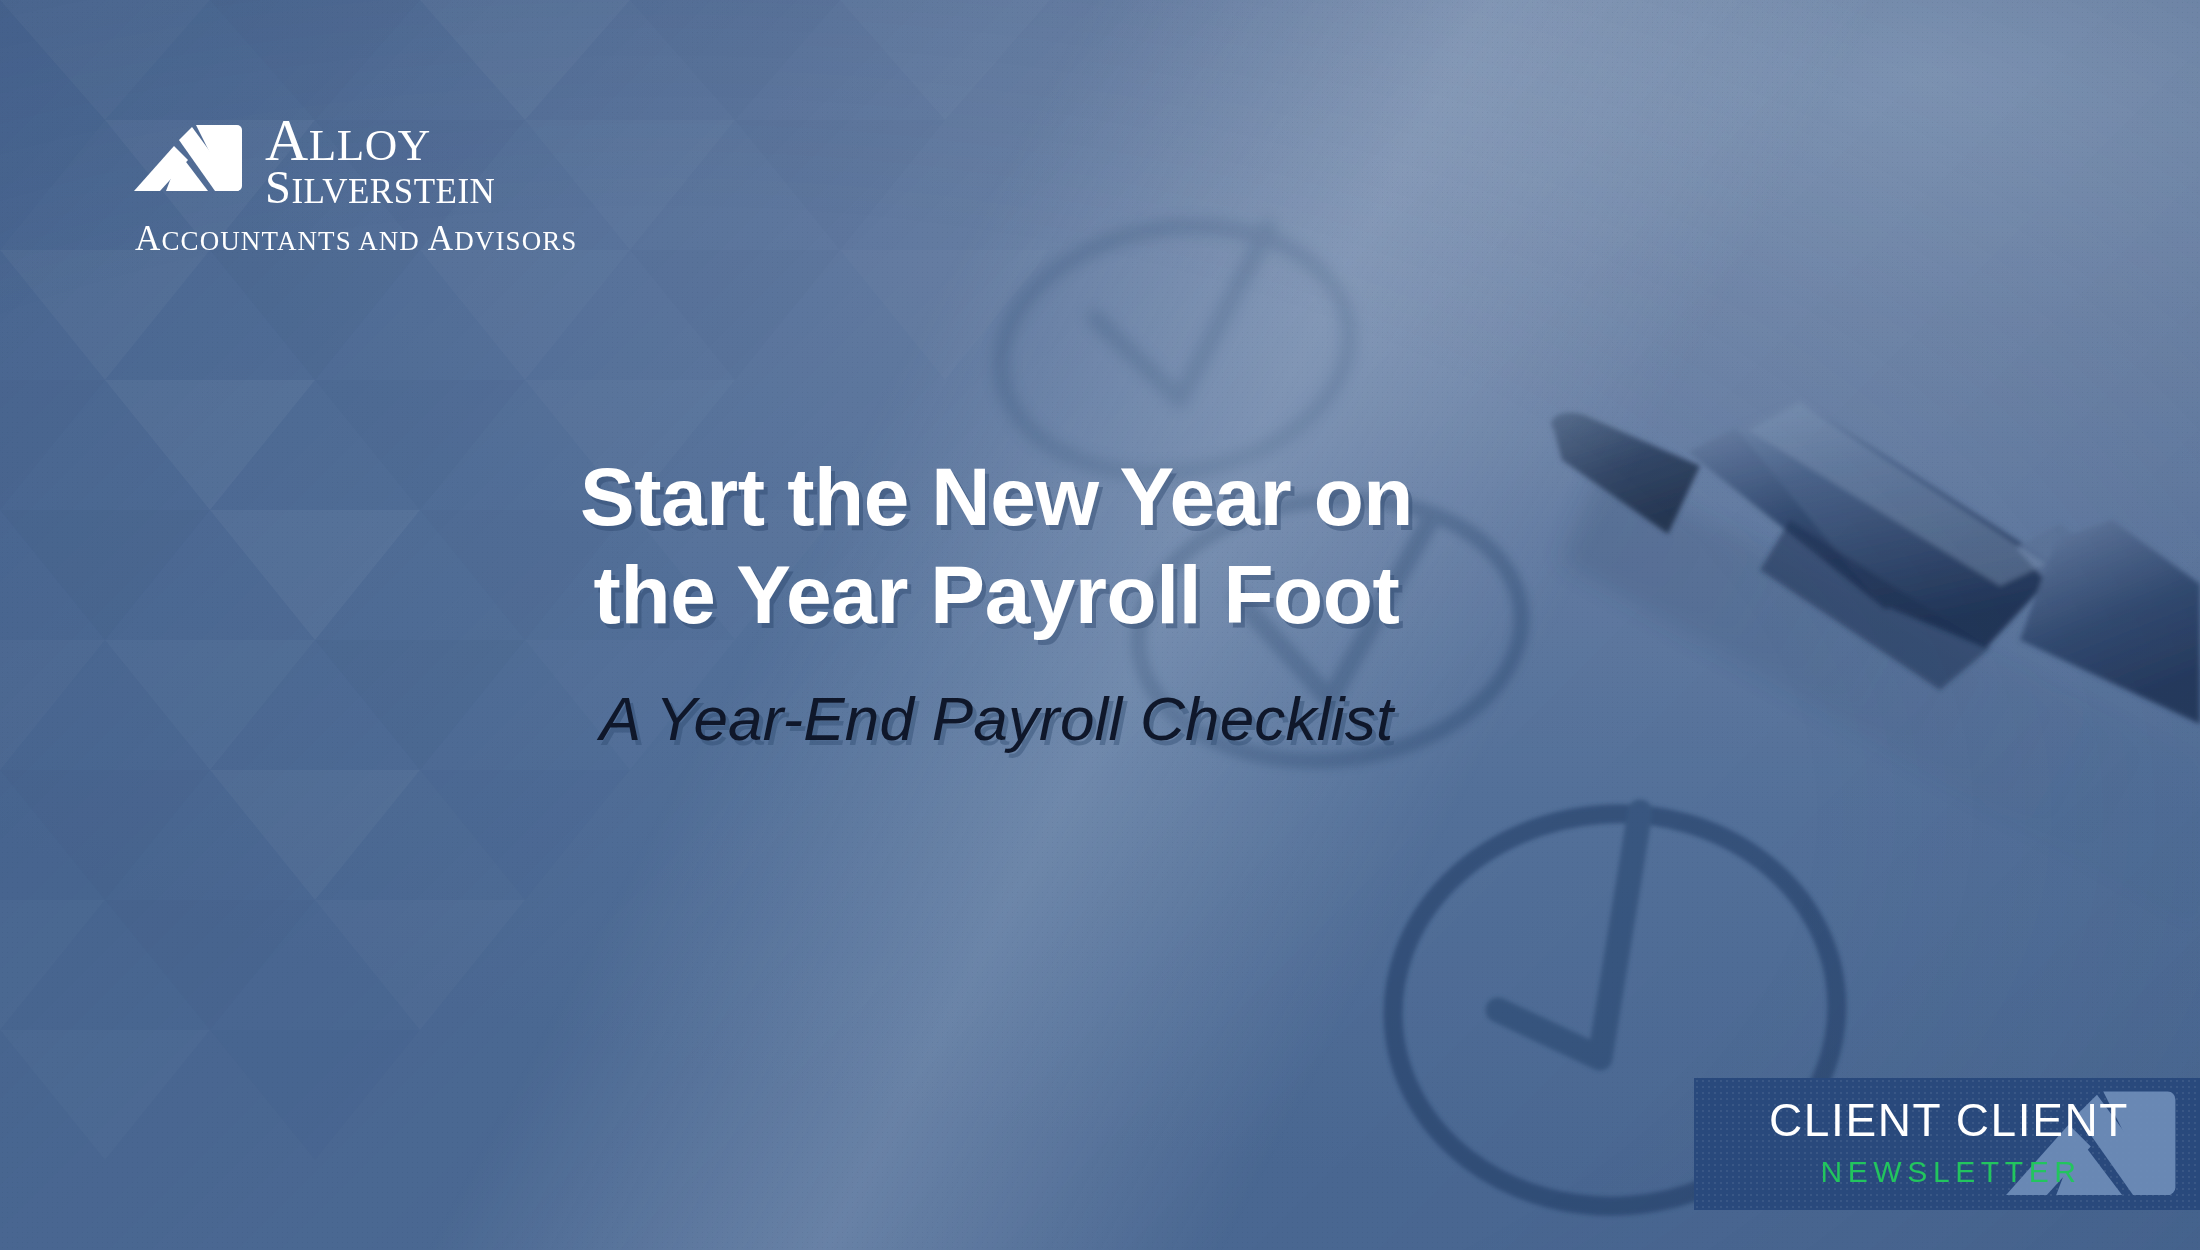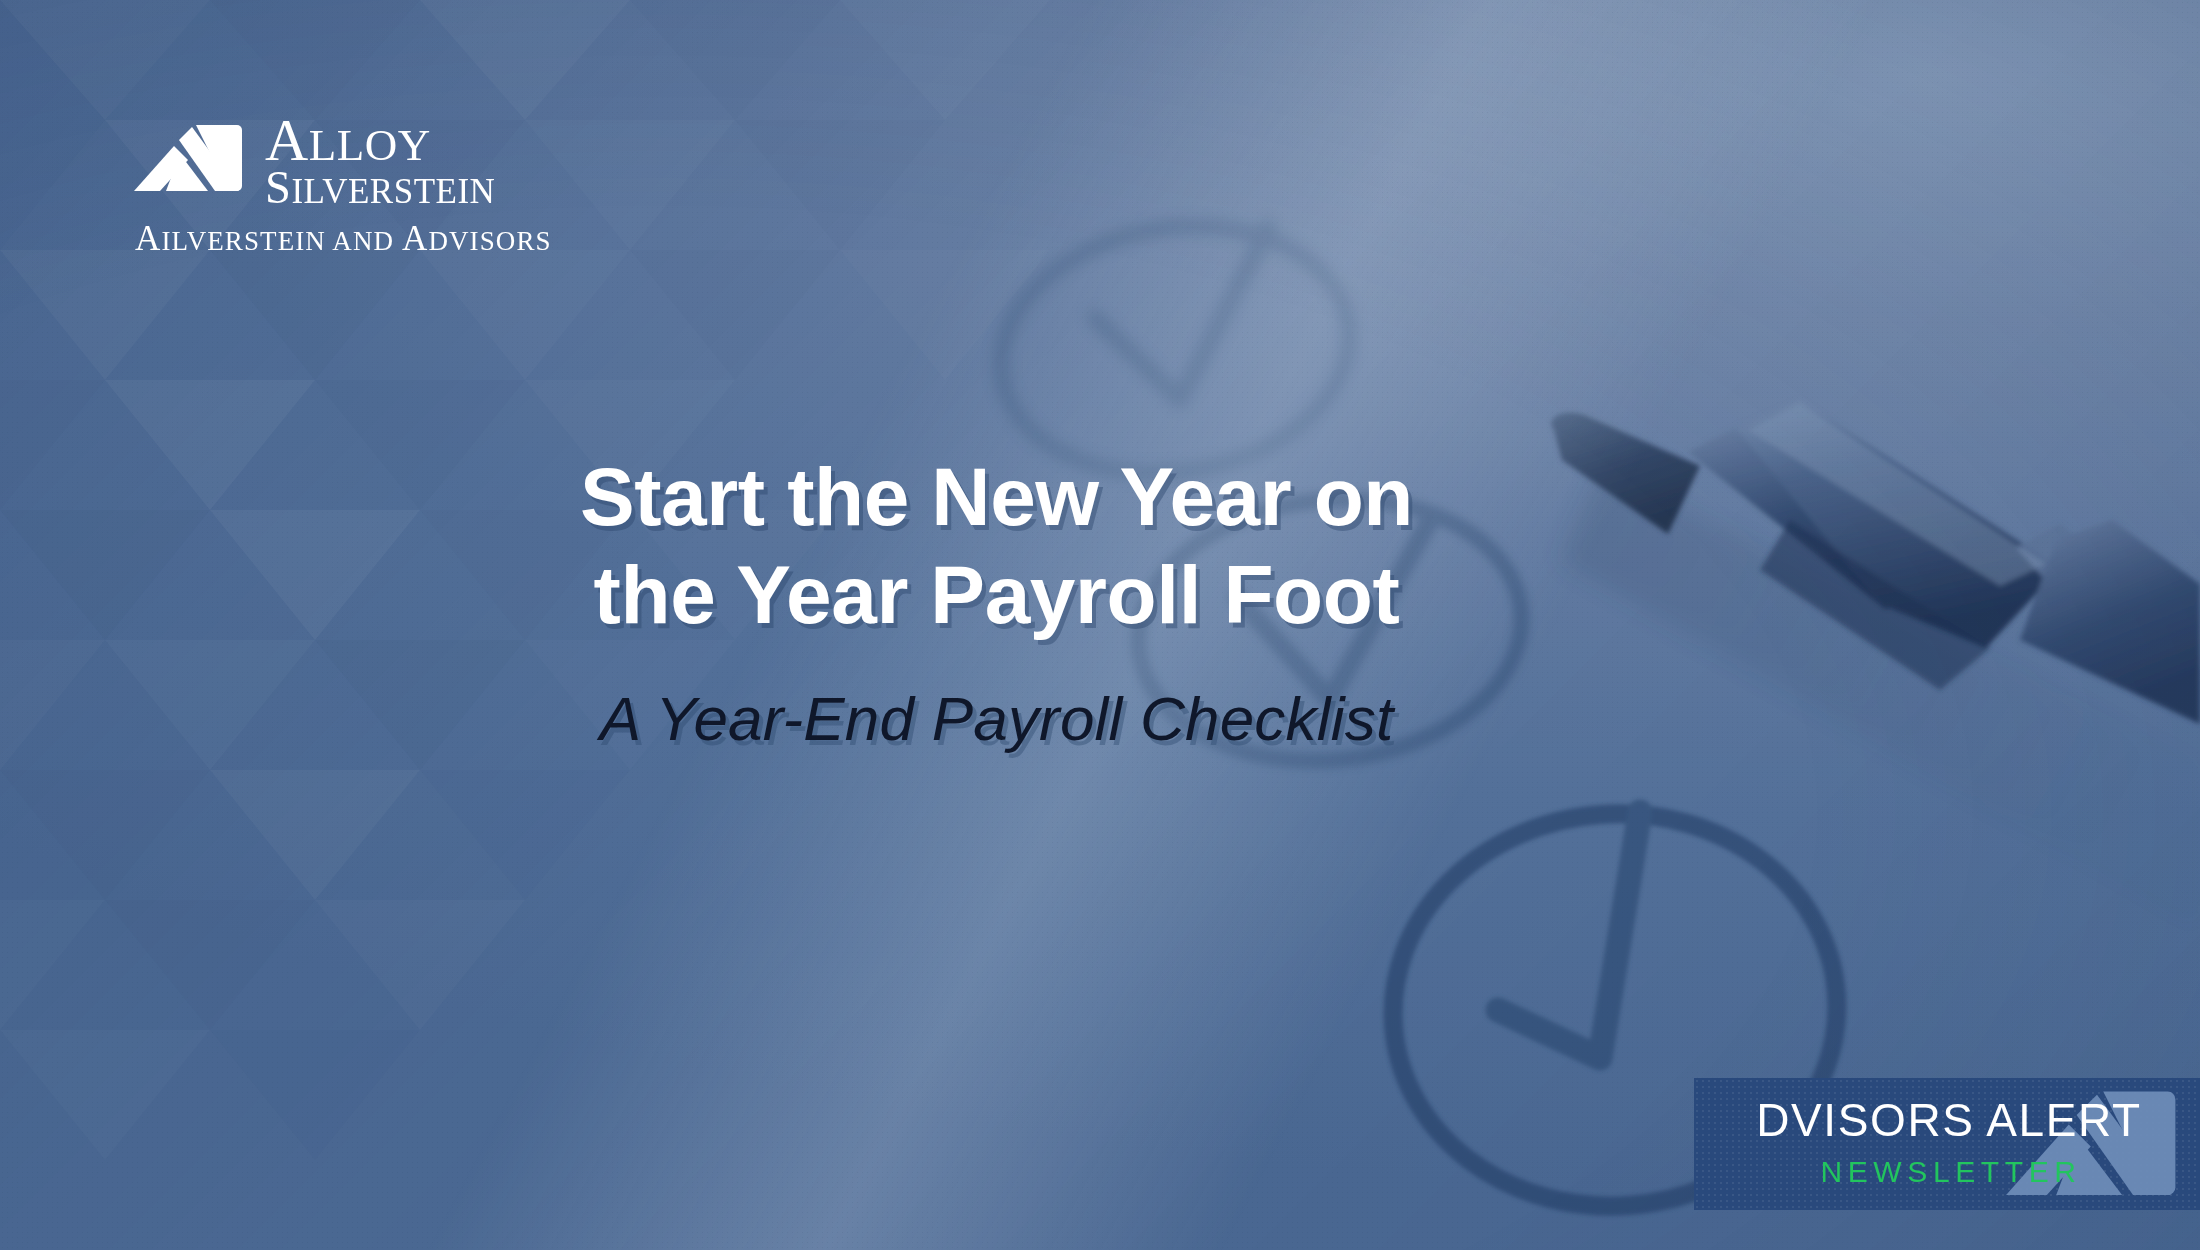--- a/index.html
+++ b/index.html
@@ -341,38 +341,38 @@
 
         <path d="M41 22 L55 36 L27 67 L1 67 Z" fill="#ffffff"></path>
 
         <path d="M47 30 L75 67 L33 67 Z" fill="#ffffff"></path>
       </svg>
       <div class="logo-words">
         <span class="logo-word alloy"><span class="cap">A</span><span>LLOY</span></span>
         <span class="logo-word silverstein"><span class="cap">S</span><span>ILVERSTEIN</span></span>
       </div>
     </div>
-    <span class="logo-tag"><span class="cap">A</span><span>ILVERSTEIN AND </span><span class="cap">A</span><span>DVISORS</span></span>
+    <span class="logo-tag"><span class="cap">A</span><span>CCOUNTANTS AND </span><span class="cap">A</span><span>DVISORS</span></span>
   </div>
 
   <div class="headline">
     <h1>
       <span>Start the New Year on</span><br>
       <span>the Year Payroll Foot</span>
     </h1>
     <span class="sub">A Year-End Payroll Checklist</span>
   </div>
 
   <div class="badge">
     <div class="badge-dots"></div>
     <svg class="badge-mark" viewBox="0 0 118 74">
       <path d="M63 1 L104 1 A5 5 0 0 1 109 6 L109 62 A5 5 0 0 1 104 67 L96 67 Z" fill="#6d8cb8"></path>
       <path d="M46 16 L59 3 L106 67 L82 67 Z" fill="#6d8cb8"></path>
       <path d="M41 22 L55 36 L27 67 L1 67 Z" fill="#6d8cb8"></path>
       <path d="M47 30 L75 67 L33 67 Z" fill="#6d8cb8"></path>
     </svg>
     <div class="badge-text">
-      <span class="badge-title">DVISORS ALERT</span>
+      <span class="badge-title">CLIENT CLIENT</span>
       <span class="badge-sub">NEWSLETTER</span>
     </div>
   </div>
 
 </div>
 
 </body></html>

